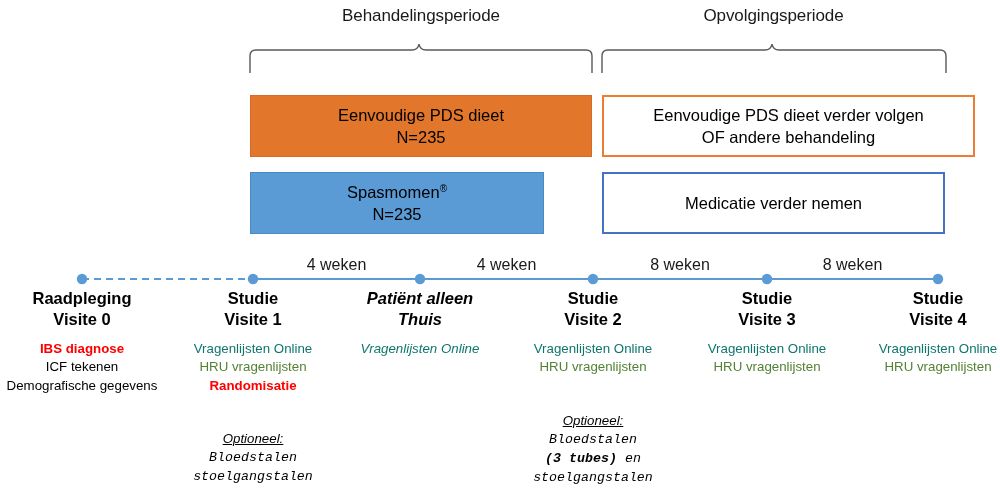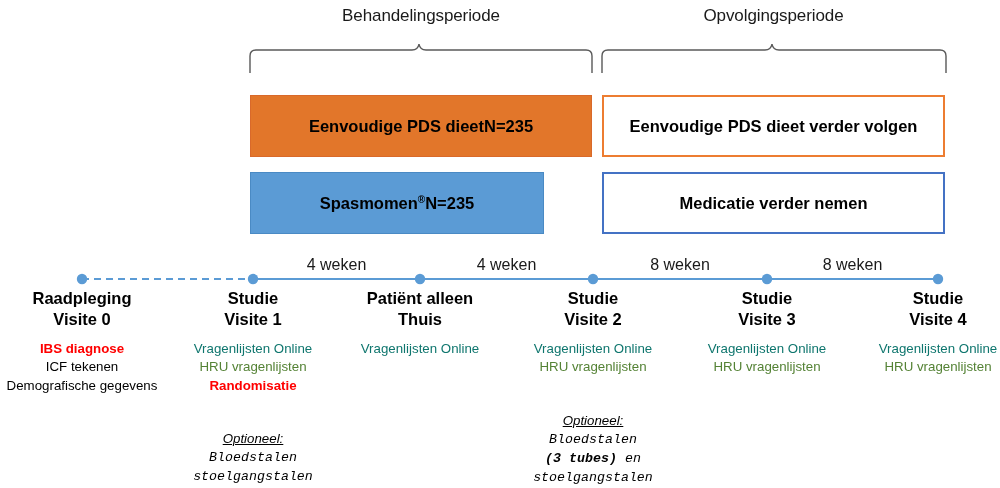--- a/index.html
+++ b/index.html
@@ -31,39 +31,38 @@
 
   
   #brace-treatment { left: 248px; top: 42px; }
   #brace-followup  { left: 600px; top: 42px; }
   .brace svg { display: block; }
 
   
   .arm-box {
     box-sizing: border-box;
     display: flex;
-    flex-direction: row;
+    flex-direction: column;
     align-items: center;
     justify-content: center;
     text-align: center;
     font-size: 16.5px;
     line-height: 1.35;
     white-space: nowrap;
-    font-weight: bold;
   }
   .arm-box .line { display: block; }
 
   #box-diet-treatment {
     left: 250px; top: 95px; width: 342px; height: 62px;
     background: #E2762A;
     border: 1.5px solid #D9692A;
     color: #000000;
   }
   #box-diet-followup {
-    left: 602px; top: 95px; width: 343px; height: 62px;
+    left: 602px; top: 95px; width: 373px; height: 62px;
     background: #ffffff;
     border: 2px solid #ED7D31;
     color: #000000;
   }
   #box-drug-treatment {
     left: 250px; top: 172px; width: 294px; height: 62px;
     background: #5B9BD5;
     border: 1.5px solid #4A8AC4;
     color: #000000;
   }
@@ -144,20 +143,21 @@
   </svg>
 </div>
 
 <div class="abs arm-box" id="box-diet-treatment">
   <span class="line">Eenvoudige PDS dieet</span>
   <span class="line">N=235</span>
 </div>
 
 <div class="abs arm-box" id="box-diet-followup">
   <span class="line">Eenvoudige PDS dieet verder volgen</span>
+  <span class="line">OF andere behandeling</span>
 </div>
 
 <div class="abs arm-box" id="box-drug-treatment">
   <span class="line"><span>Spasmomen</span><span class="reg-mark">®</span></span>
   <span class="line">N=235</span>
 </div>
 
 <div class="abs arm-box" id="box-drug-followup">
   <span class="line">Medicatie verder nemen</span>
 </div>
@@ -202,21 +202,21 @@
     <div class="item green">HRU vragenlijsten</div>
     <div class="item red">Randomisatie</div>
   </div>
   <div class="optional-block">
     <div class="optional-head">Optioneel:</div>
     <div class="optional-line">Bloedstalen</div>
     <div class="optional-line">stoelgangstalen</div>
   </div>
 </div>
 
-<div class="abs visit-col" style="left:335px; width:170px;">
+<div class="abs visit-col" style="left:335px; width:170px;font-style:italic;">
   <div class="visit-title">
     <div>Patiënt alleen</div>
     <div>Thuis</div>
   </div>
   <div class="visit-items">
     <div class="item blue">Vragenlijsten Online</div>
   </div>
 </div>
 
 <div class="abs visit-col" style="left:508px; width:170px;">

